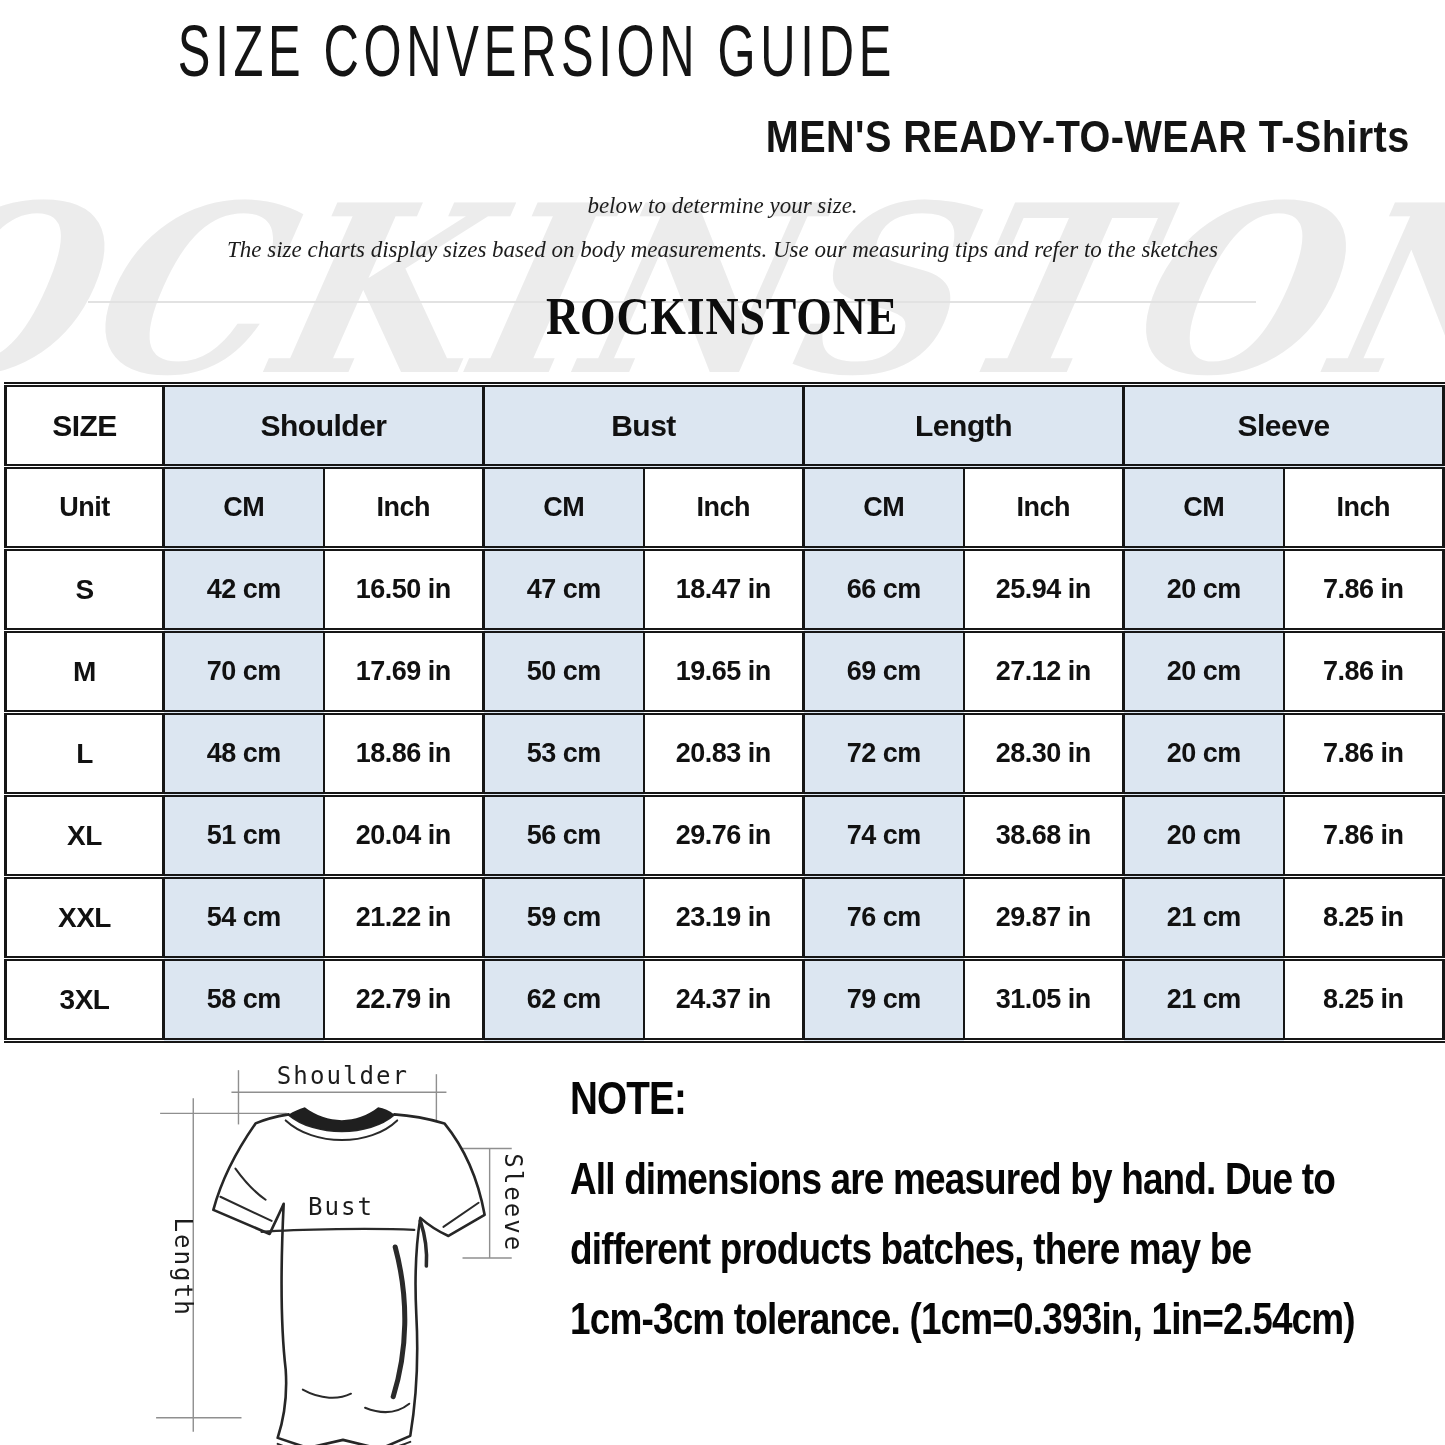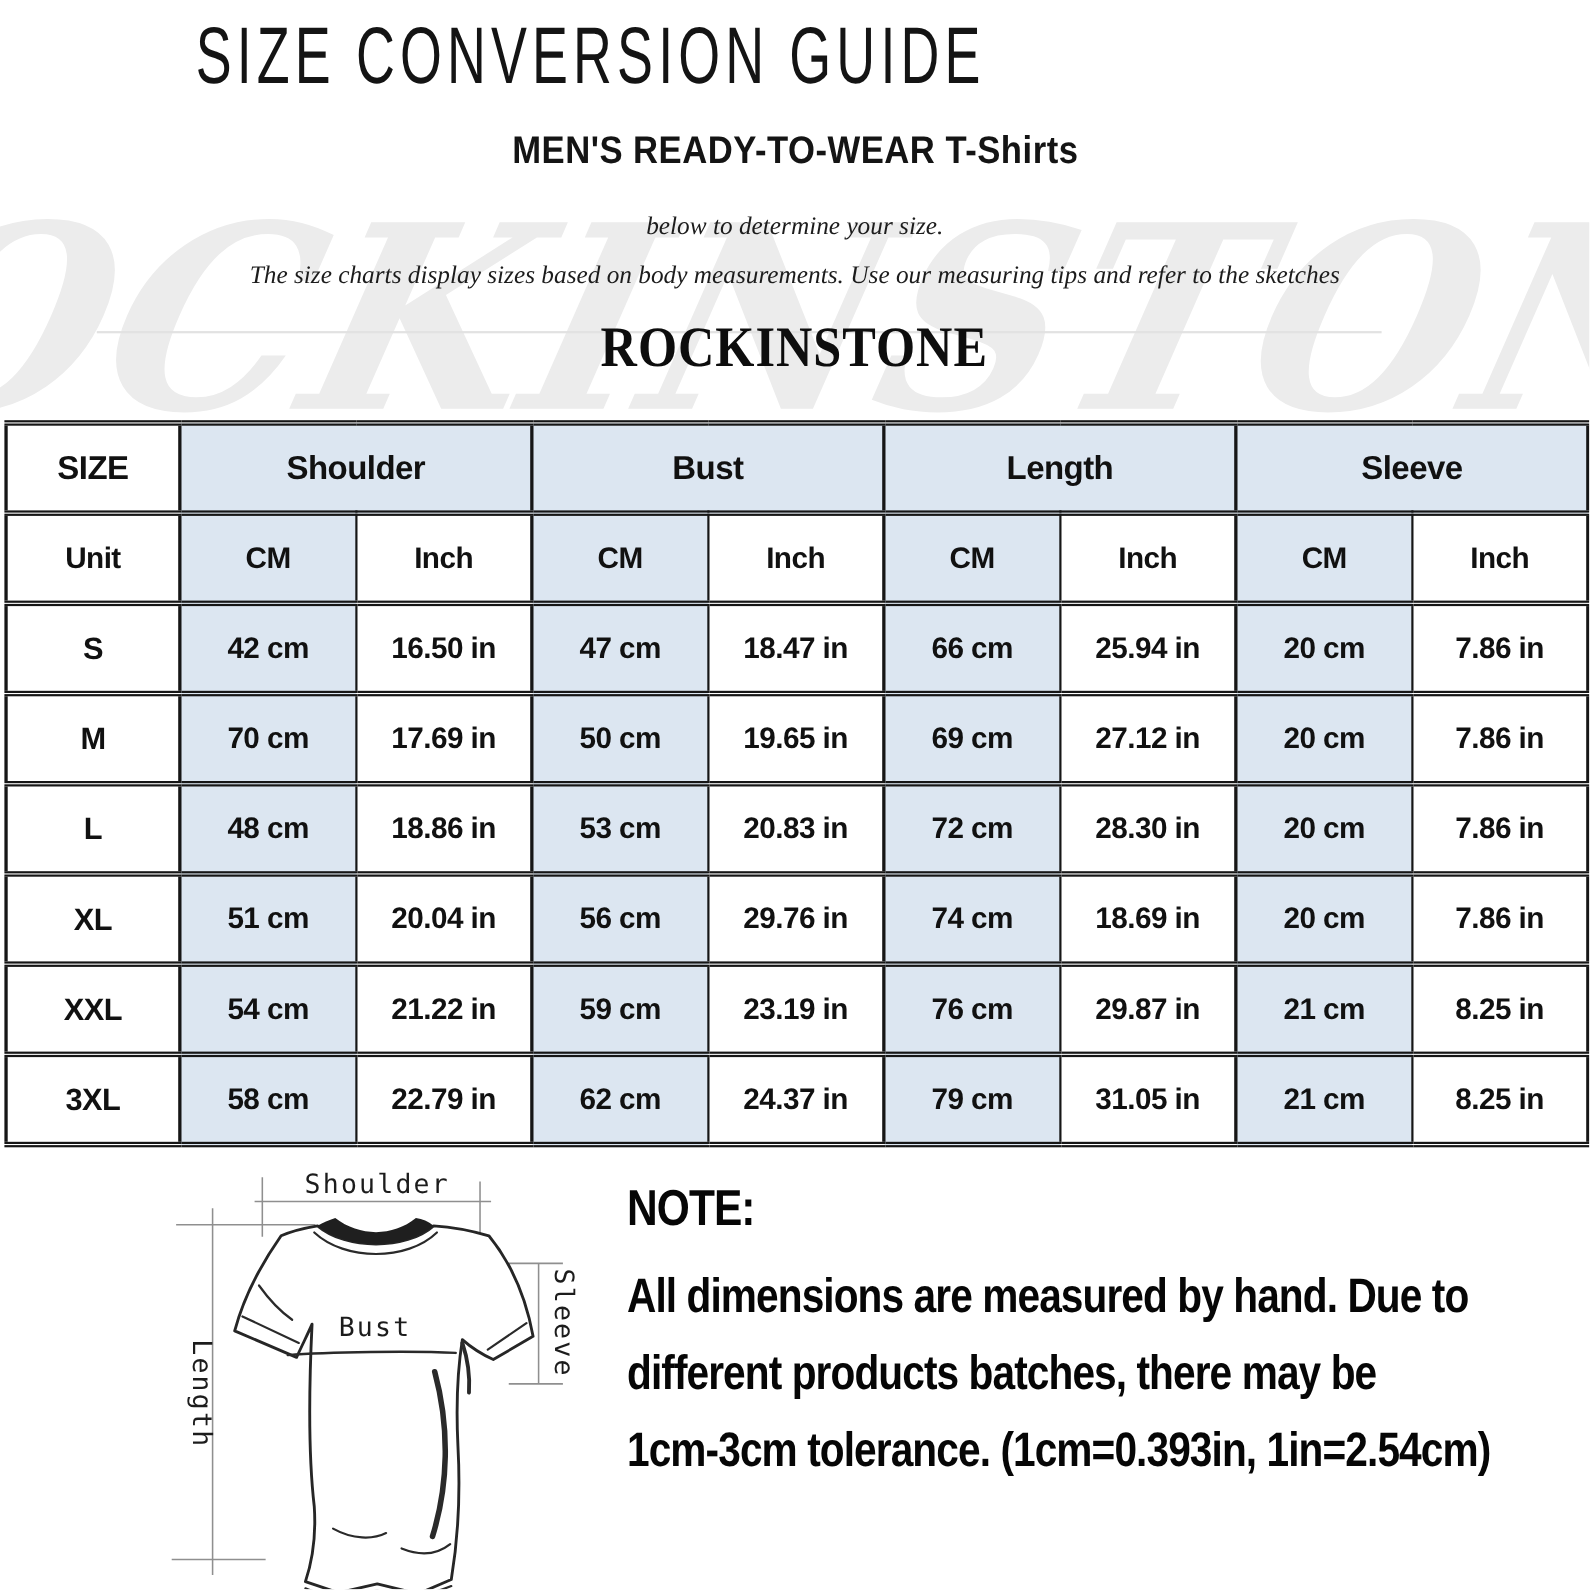--- a/index.html
+++ b/index.html
@@ -13,22 +13,22 @@
     transform:translateX(-50%) skewX(-14deg) scaleY(1.02);
     font-family:"DejaVu Serif",serif;font-style:italic;font-weight:700;
     font-size:228px;line-height:228px;letter-spacing:2px;color:#ececec;
     white-space:nowrap;z-index:0;user-select:none;
   }
   .divider{position:absolute;top:301px;left:88px;width:1168px;height:2px;background:#e2e2e2;z-index:1;}
   .title{position:absolute;top:12px;left:0;width:100%;margin:1px;
     font-weight:400;font-size:73px;line-height:76px;color:#141414;z-index:2;}
   .scale-title{display:inline-block;transform:scaleX(0.67);transform-origin:center;
     letter-spacing:7px;white-space:nowrap;}
-  .subtitle{position:absolute;top:118px;left:0;width:100%;text-align:center;margin:0;
-    font-weight:700;font-size:35px;line-height:38px;color:#141414;z-index:2;}
+  .subtitle{position:absolute;top:118px;left:0;width:100%;text-align:right;margin:0;
+    font-weight:700;font-size:44px;line-height:38px;color:#141414;z-index:2;}
   .scale-sub{display:inline-block;transform:scaleX(0.9);transform-origin:center;
     letter-spacing:0.5px;white-space:nowrap;}
   .desc{position:absolute;top:184px;left:0;width:100%;text-align:center;margin:0;
     font-family:"Liberation Serif",serif;font-style:italic;font-size:23px;line-height:44px;
     color:#1c1c1c;z-index:2;}
   .desc-line{display:block;}
   .brand{position:absolute;top:290px;left:0;width:100%;text-align:center;
     font-family:"Liberation Serif",serif;font-weight:700;font-size:52px;line-height:54px;
     color:#0d0d0d;z-index:2;}
   .scale-brand{display:inline-block;transform:scaleX(0.88);transform-origin:center;letter-spacing:1px;}
@@ -142,21 +142,21 @@
         <td class="blue">20 cm</td>
         <td class="w">7.86 in</td>
       </tr>
       <tr>
         <th class="w sz">XL</th>
         <td class="blue">51 cm</td>
         <td class="w">20.04 in</td>
         <td class="blue">56 cm</td>
         <td class="w">29.76 in</td>
         <td class="blue">74 cm</td>
-        <td class="w">18.69 in</td>
+        <td class="w">38.68 in</td>
         <td class="blue">20 cm</td>
         <td class="w">7.86 in</td>
       </tr>
       <tr>
         <th class="w sz">XXL</th>
         <td class="blue">54 cm</td>
         <td class="w">21.22 in</td>
         <td class="blue">59 cm</td>
         <td class="w">23.19 in</td>
         <td class="blue">76 cm</td>

